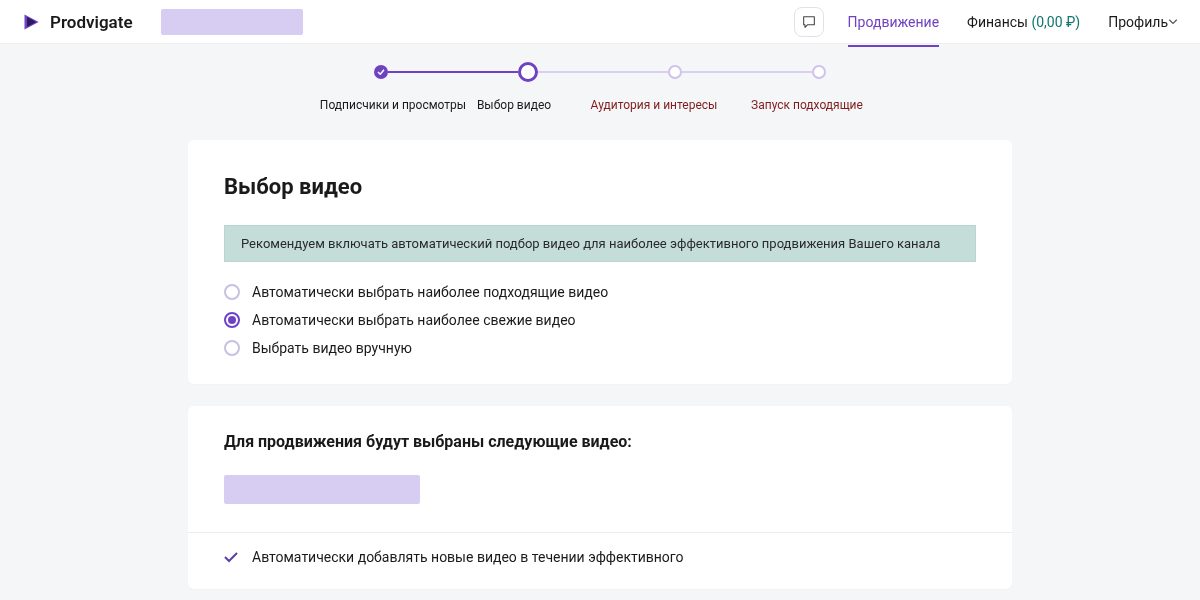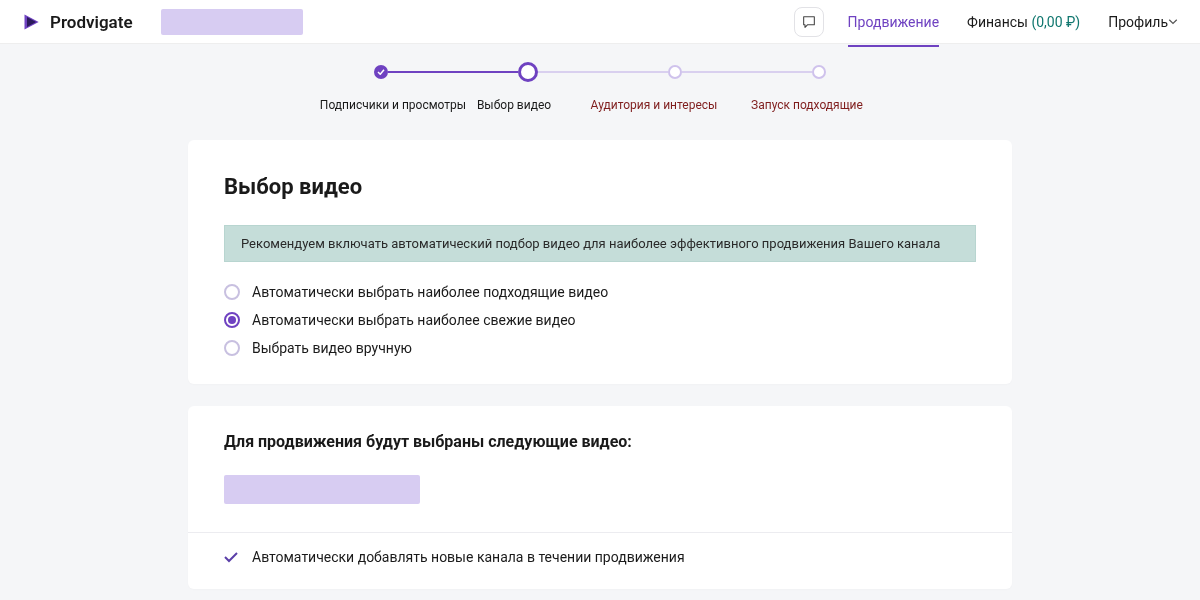--- a/index.html
+++ b/index.html
@@ -178,21 +178,21 @@
   </div>
 
   <div class="card card2">
     <div class="card2-title">Для продвижения будут выбраны следующие видео:</div>
     <div class="vid-placeholder"></div>
     <div class="divider"></div>
     <div class="checkbox-row">
       <svg class="check-icon" viewBox="0 0 14 11">
         <path d="M1 5l4 4 8-8" fill="none" stroke="#5b3fa8" stroke-width="2"></path>
       </svg>
-      <span>Автоматически добавлять новые канала в течении продвижения</span>
+      <span>Автоматически добавлять новые видео в течении эффективного</span>
     </div>
   </div>
 
   <div class="nav-buttons">
     
     
   </div>
 </div>
 
 </body></html>

